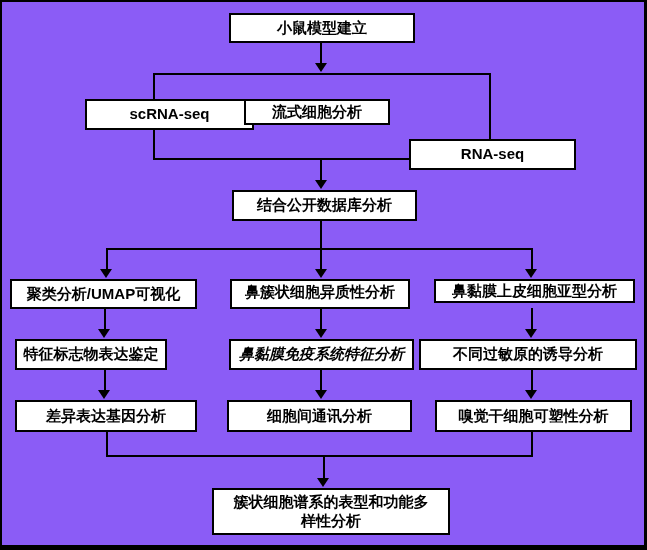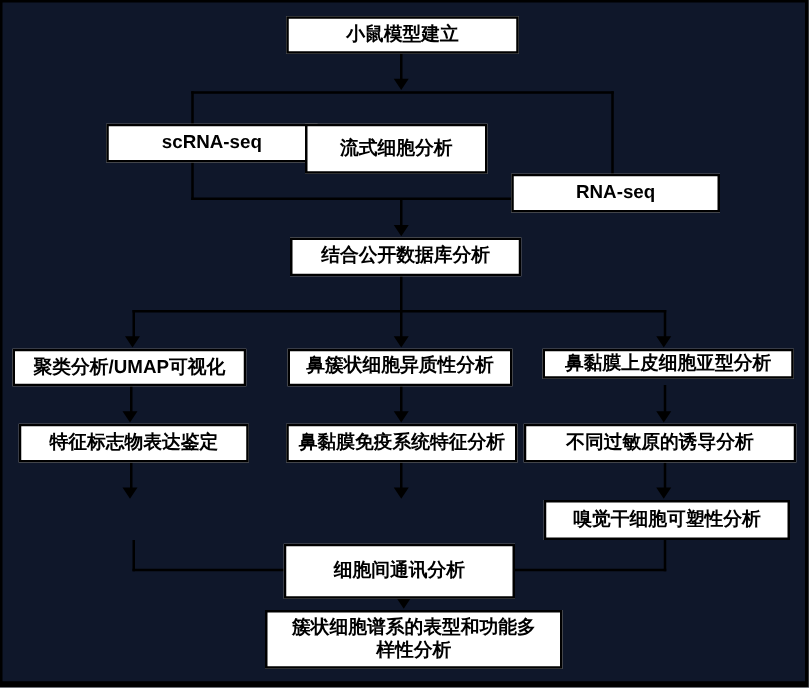--- a/index.html
+++ b/index.html
@@ -1,20 +1,20 @@
 <!DOCTYPE html>
 <html><head>
 <meta charset="utf-8">
 <style>
   html,body{margin:0;padding:0;background:#ffffff;}
   .frame{
     position:relative;
     width:647px;height:550px;
     box-sizing:border-box;
-    background:#0f172a;
+    background:#8b5cf6;
     border:2px solid #000;
     border-bottom-width:5px;
     border-right-width:3px;
     font-family:"Liberation Sans","DejaVu Sans",sans-serif;
     overflow:hidden;
     padding-left:12px;
   }
   .node{
     position:absolute;
     box-sizing:border-box;
@@ -36,31 +36,31 @@
     position:absolute;width:0;height:0;
     border-left:6px solid transparent;
     border-right:6px solid transparent;
     border-top:9px solid #000;
     z-index:1;
   }
 
   
   #n-root   {left:227px;top:11px; width:186px;height:30px;}
   #n-scrna  {left:83px; top:97px; width:169px;height:31px;}
-  #n-flow   {left:242px;top:97px; width:146px;height:40px;}
+  #n-flow   {left:242px;top:97px; width:146px;height:26px;}
   #n-rna    {left:407px;top:97px; width:167px;height:31px;margin-top:40px;}
   #n-combine{left:230px;top:188px;width:185px;height:31px;}
   #n-a1{left:8px;  top:277px;width:187px;height:30px;}
   #n-a2{left:228px;top:277px;width:180px;height:30px;font-family:Liberation Mono, monospace;}
   #n-a3{left:432px;top:277px;width:201px;height:24px;}
-  #n-b1{left:13px; top:337px;width:184px;height:31px;}
-  #n-b2{left:227px;top:337px;width:185px;height:31px;}
+  #n-b1{left:13px; top:337px;width:152px;height:31px;}
+  #n-b2{left:227px;top:337px;width:185px;height:31px;font-style:italic;}
   #n-b3{left:417px;top:337px;width:218px;height:31px;}
   #n-c1{left:13px; top:398px;width:182px;height:32px;}
-  #n-c2{left:225px;top:398px;width:185px;height:44px;margin-top:35px;}
+  #n-c2{left:225px;top:398px;width:185px;height:32px;}
   #n-c3{left:433px;top:398px;width:197px;height:32px;}
   #n-final{left:210px;top:486px;width:238px;height:47px;}
   #n-final .l{display:block;}
 
   
   #v-root-bracket {left:318px;top:40px; height:23px;}
   #v-bracket-l    {left:151px;top:71px; height:87px;}
   #v-bracket-r    {left:487px;top:71px; height:87px;}
   #v-bracket-comb {left:318px;top:157px;height:22px;}
   #v-comb-mid     {left:318px;top:218px;height:51px;}
@@ -145,20 +145,21 @@
   <div class="node" id="n-combine">结合公开数据库分析</div>
 
   <div class="node" id="n-a1">聚类分析/UMAP可视化</div>
   <div class="node" id="n-a2">鼻簇状细胞异质性分析</div>
   <div class="node" id="n-a3">鼻黏膜上皮细胞亚型分析</div>
 
   <div class="node" id="n-b1">特征标志物表达鉴定</div>
   <div class="node" id="n-b2">鼻黏膜免疫系统特征分析</div>
   <div class="node" id="n-b3">不同过敏原的诱导分析</div>
 
+  <div class="node" id="n-c1">差异表达基因分析</div>
   <div class="node" id="n-c2">细胞间通讯分析</div>
   <div class="node" id="n-c3">嗅觉干细胞可塑性分析</div>
 
   <div class="node" id="n-final">
     <div>
       <span class="l">簇状细胞谱系的表型和功能多</span>
       <span class="l">样性分析</span>
     </div>
   </div>
 

